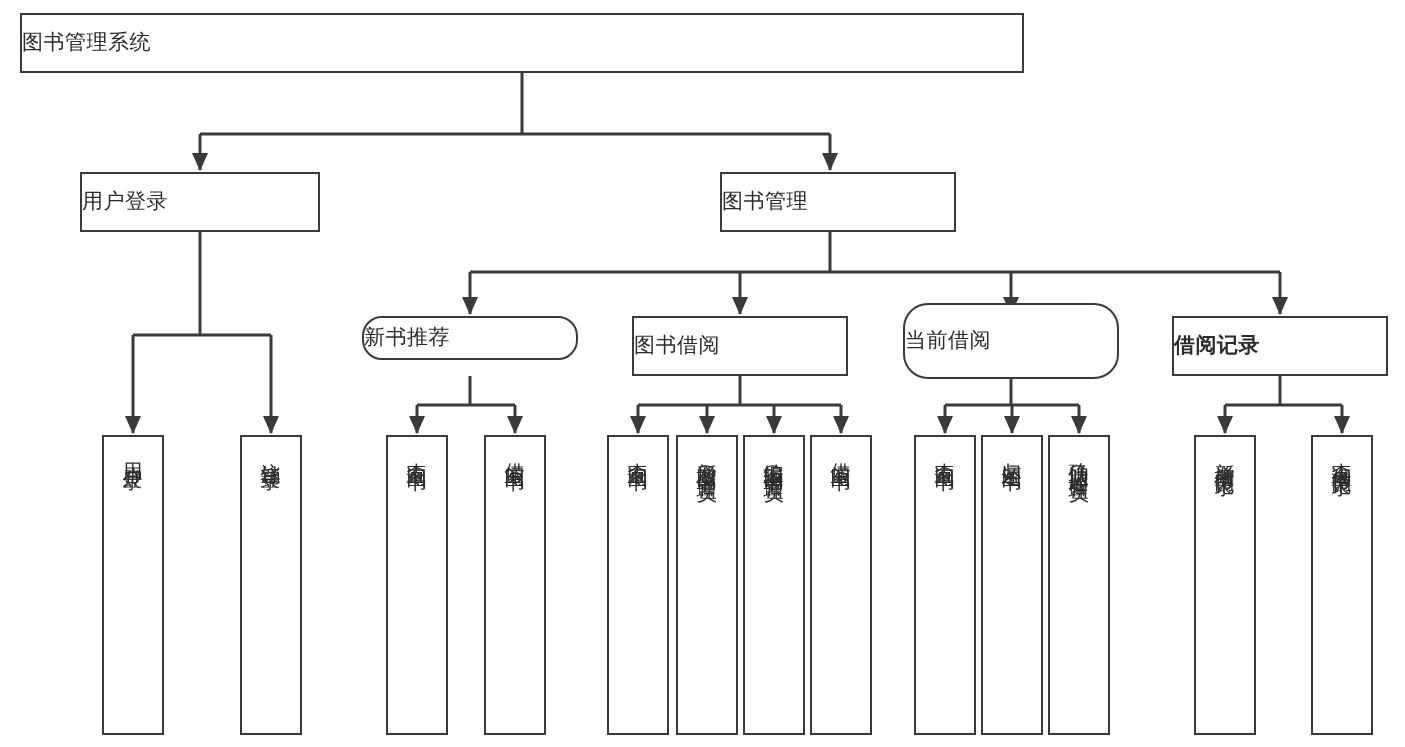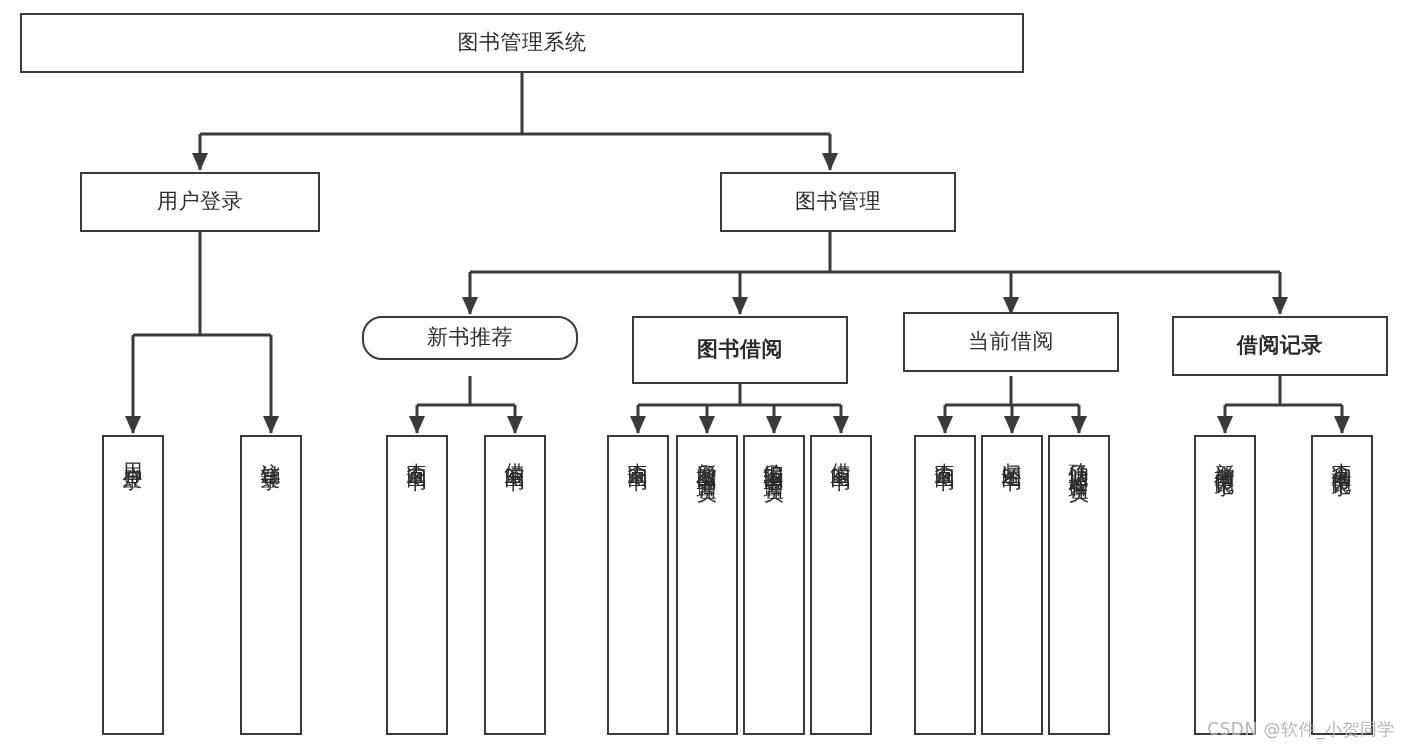--- a/index.html
+++ b/index.html
@@ -21,21 +21,21 @@
     width: 1405px;
     height: 747px;
   }
   .node-box {
     position: absolute;
     box-sizing: border-box;
     background: #ffffff;
     border: 2px solid #3a3a3a;
     display: flex;
     align-items: center;
-    justify-content: center;
+    justify-content: flex-start;
   }
   .node-label-h {
     font-size: 21px;
     color: #2b2b2b;
     letter-spacing: 0.5px;
     line-height: 1.1;
     white-space: nowrap;
   }
   .node-box.vertical {
     align-items: flex-start;
@@ -133,24 +133,24 @@
       </div>
       <div class="node-box" style="left: 80px; top: 172px; width: 240px; height: 60px;">
         <span class="node-label-h">用户登录</span>
       </div>
       <div class="node-box" style="left: 712px; top: 172px; width: 236px; height: 60px; margin-left: 8px;">
         <span class="node-label-h">图书管理</span>
       </div>
       <div class="node-box" style="left: 362px; top: 316px; width: 216px; height: 44px; border-radius: 20px;">
         <span class="node-label-h">新书推荐</span>
       </div>
-      <div class="node-box" style="left: 632px; top: 316px; width: 216px; height: 68px; font-weight: bold;">
+      <div class="node-box" style="left: 632px; top: 316px; width: 216px; height: 60px;">
         <span class="node-label-h">图书借阅</span>
       </div>
-      <div class="node-box" style="left: 903px; top: 312px; width: 216px; height: 60px;">
+      <div class="node-box" style="left: 903px; top: 303px; width: 216px; height: 76px; border-radius: 25px;">
         <span class="node-label-h">当前借阅</span>
       </div>
       <div class="node-box" style="left: 1172px; top: 316px; width: 216px; height: 60px; font-weight: bold;">
         <span class="node-label-h">借阅记录</span>
       </div>
       <div class="node-box vertical" style="left: 102px; top: 435px; width: 62px; height: 300px;">
         <span class="node-label-v">用户登录</span>
       </div>
       <div class="node-box vertical" style="left: 240px; top: 435px; width: 62px; height: 300px;">
         <span class="node-label-v">注销登录</span>
@@ -182,14 +182,13 @@
       <div class="node-box vertical" style="left: 1048px; top: 435px; width: 62px; height: 300px;">
         <span class="node-label-v">确认归还（管理员）</span>
       </div>
       <div class="node-box vertical" style="left: 1194px; top: 435px; width: 62px; height: 300px;">
         <span class="node-label-v">新增借阅记录</span>
       </div>
       <div class="node-box vertical" style="left: 1311px; top: 435px; width: 62px; height: 300px;">
         <span class="node-label-v">查询借阅记录</span>
       </div>
     </div>
-  <div id="watermark">CSDN @软件_小贺同学</div>
 </div>
 
 </body></html>

